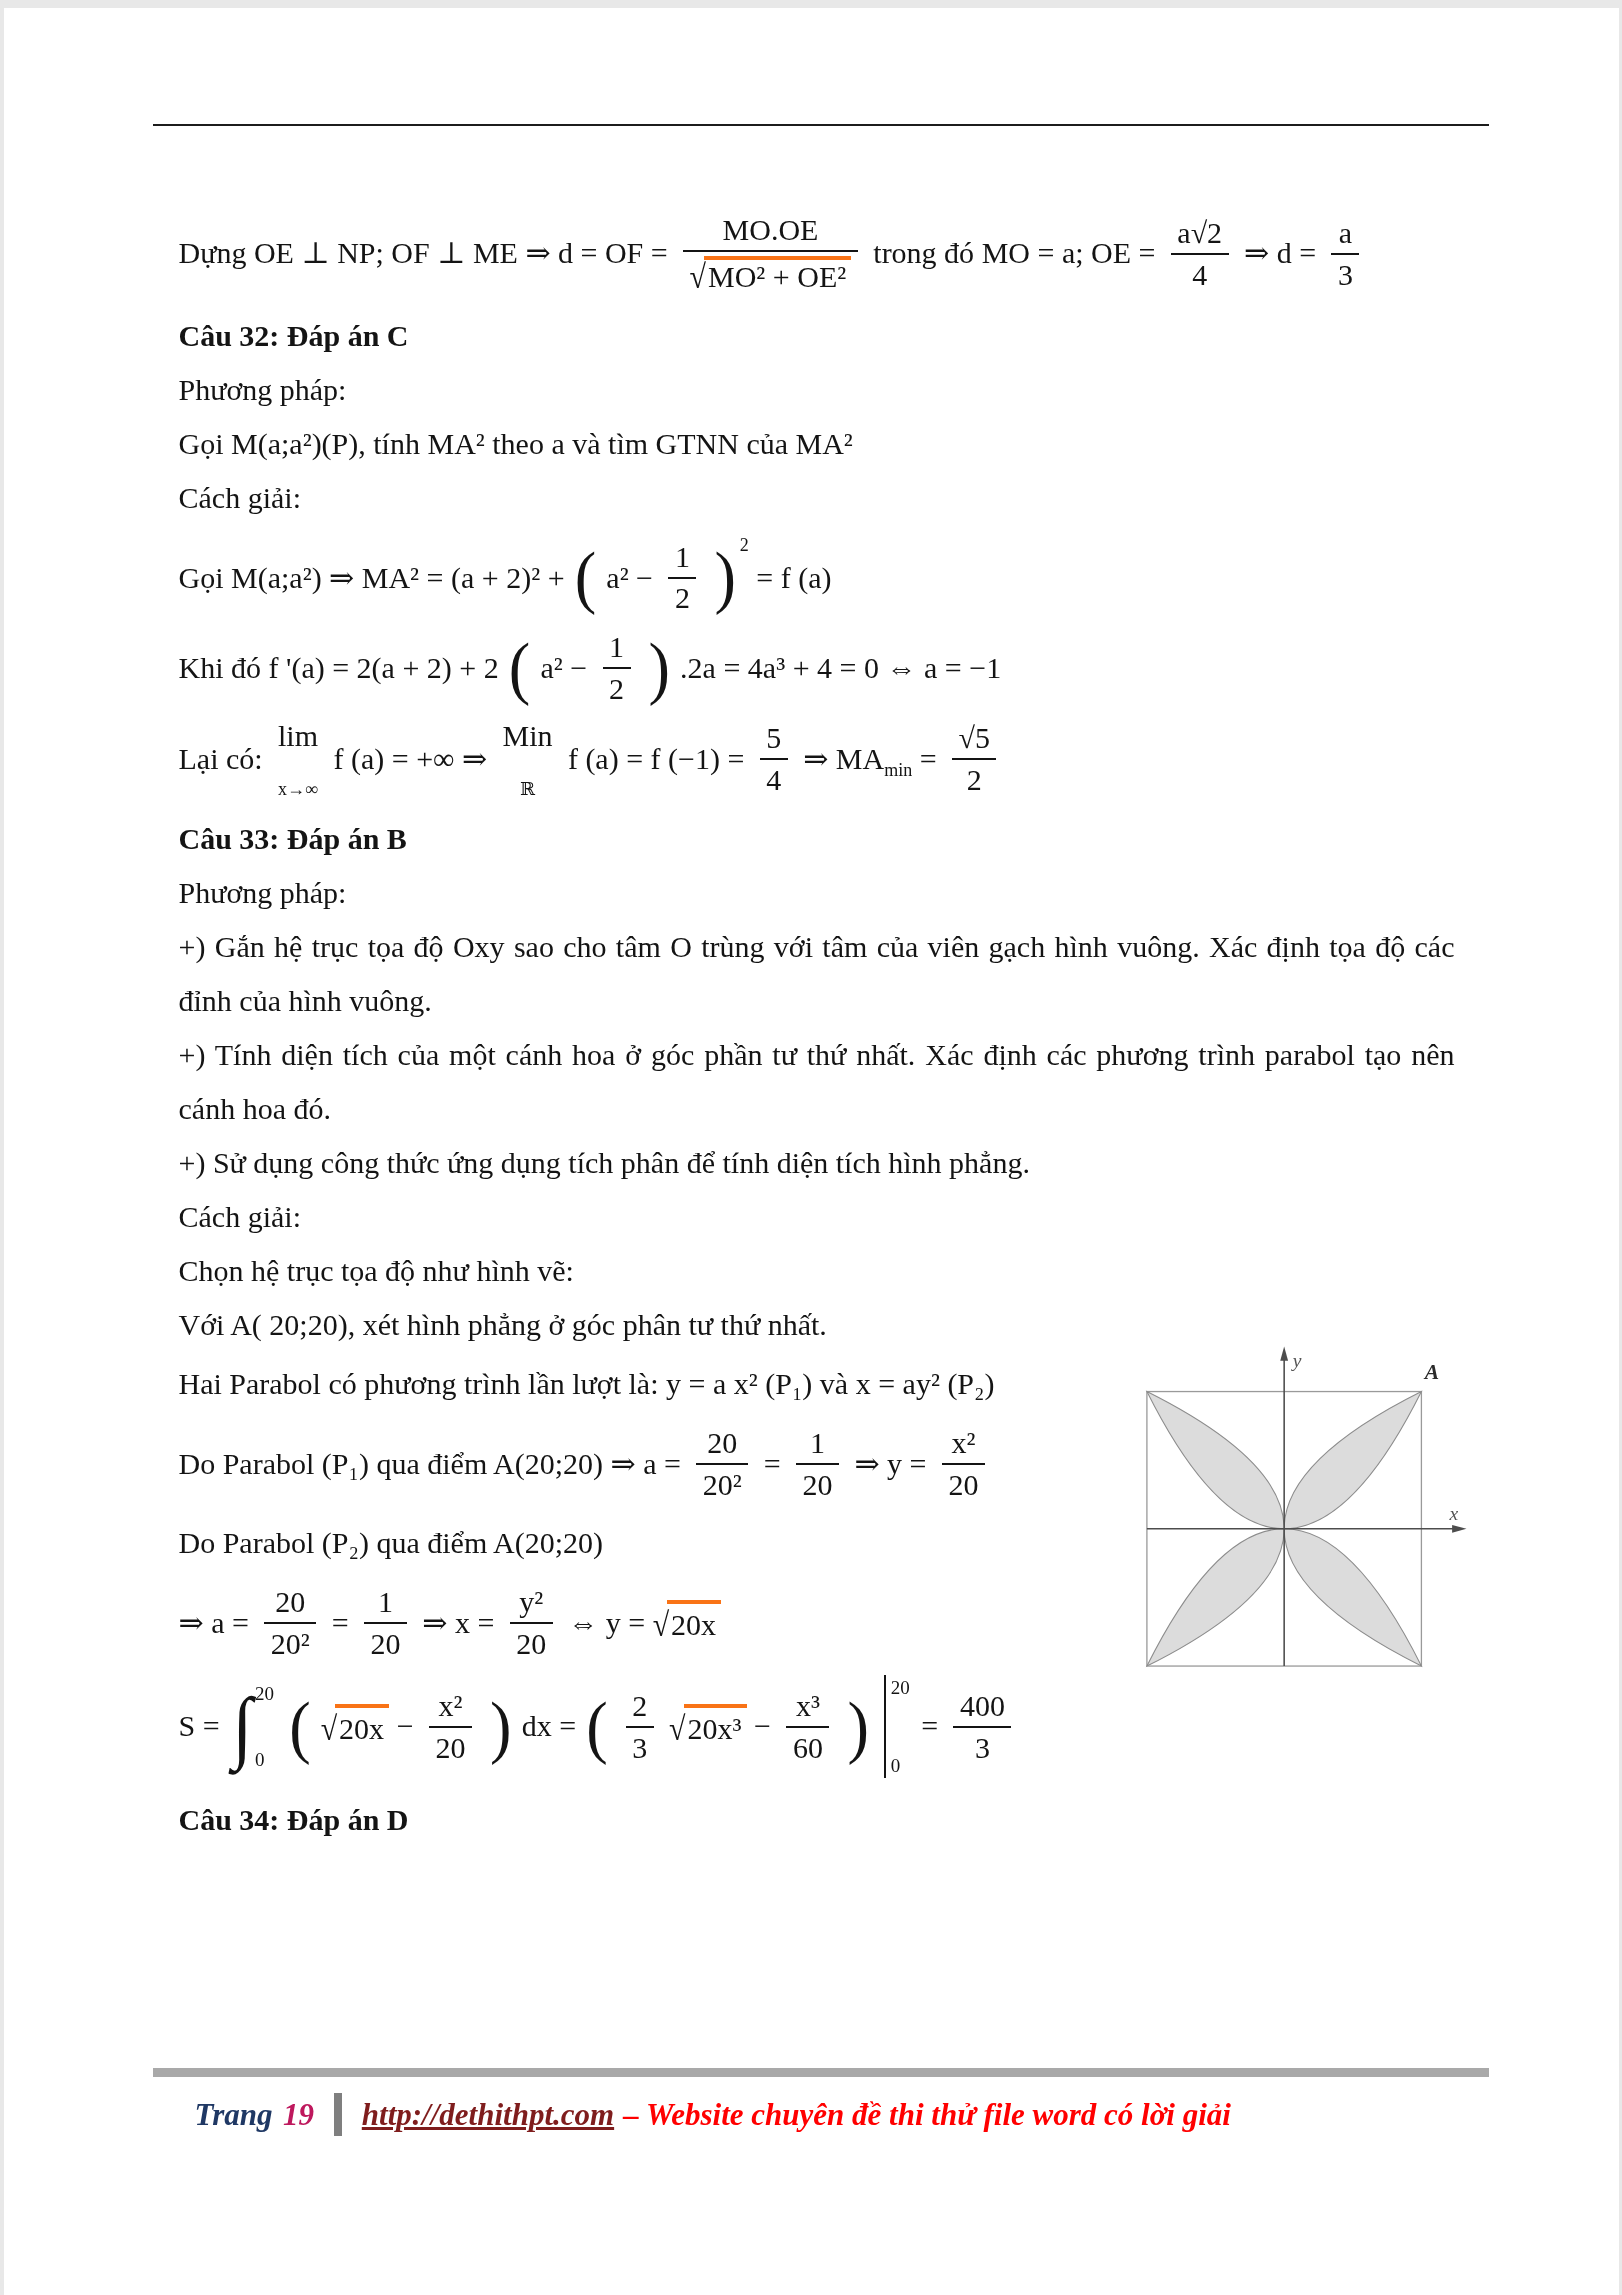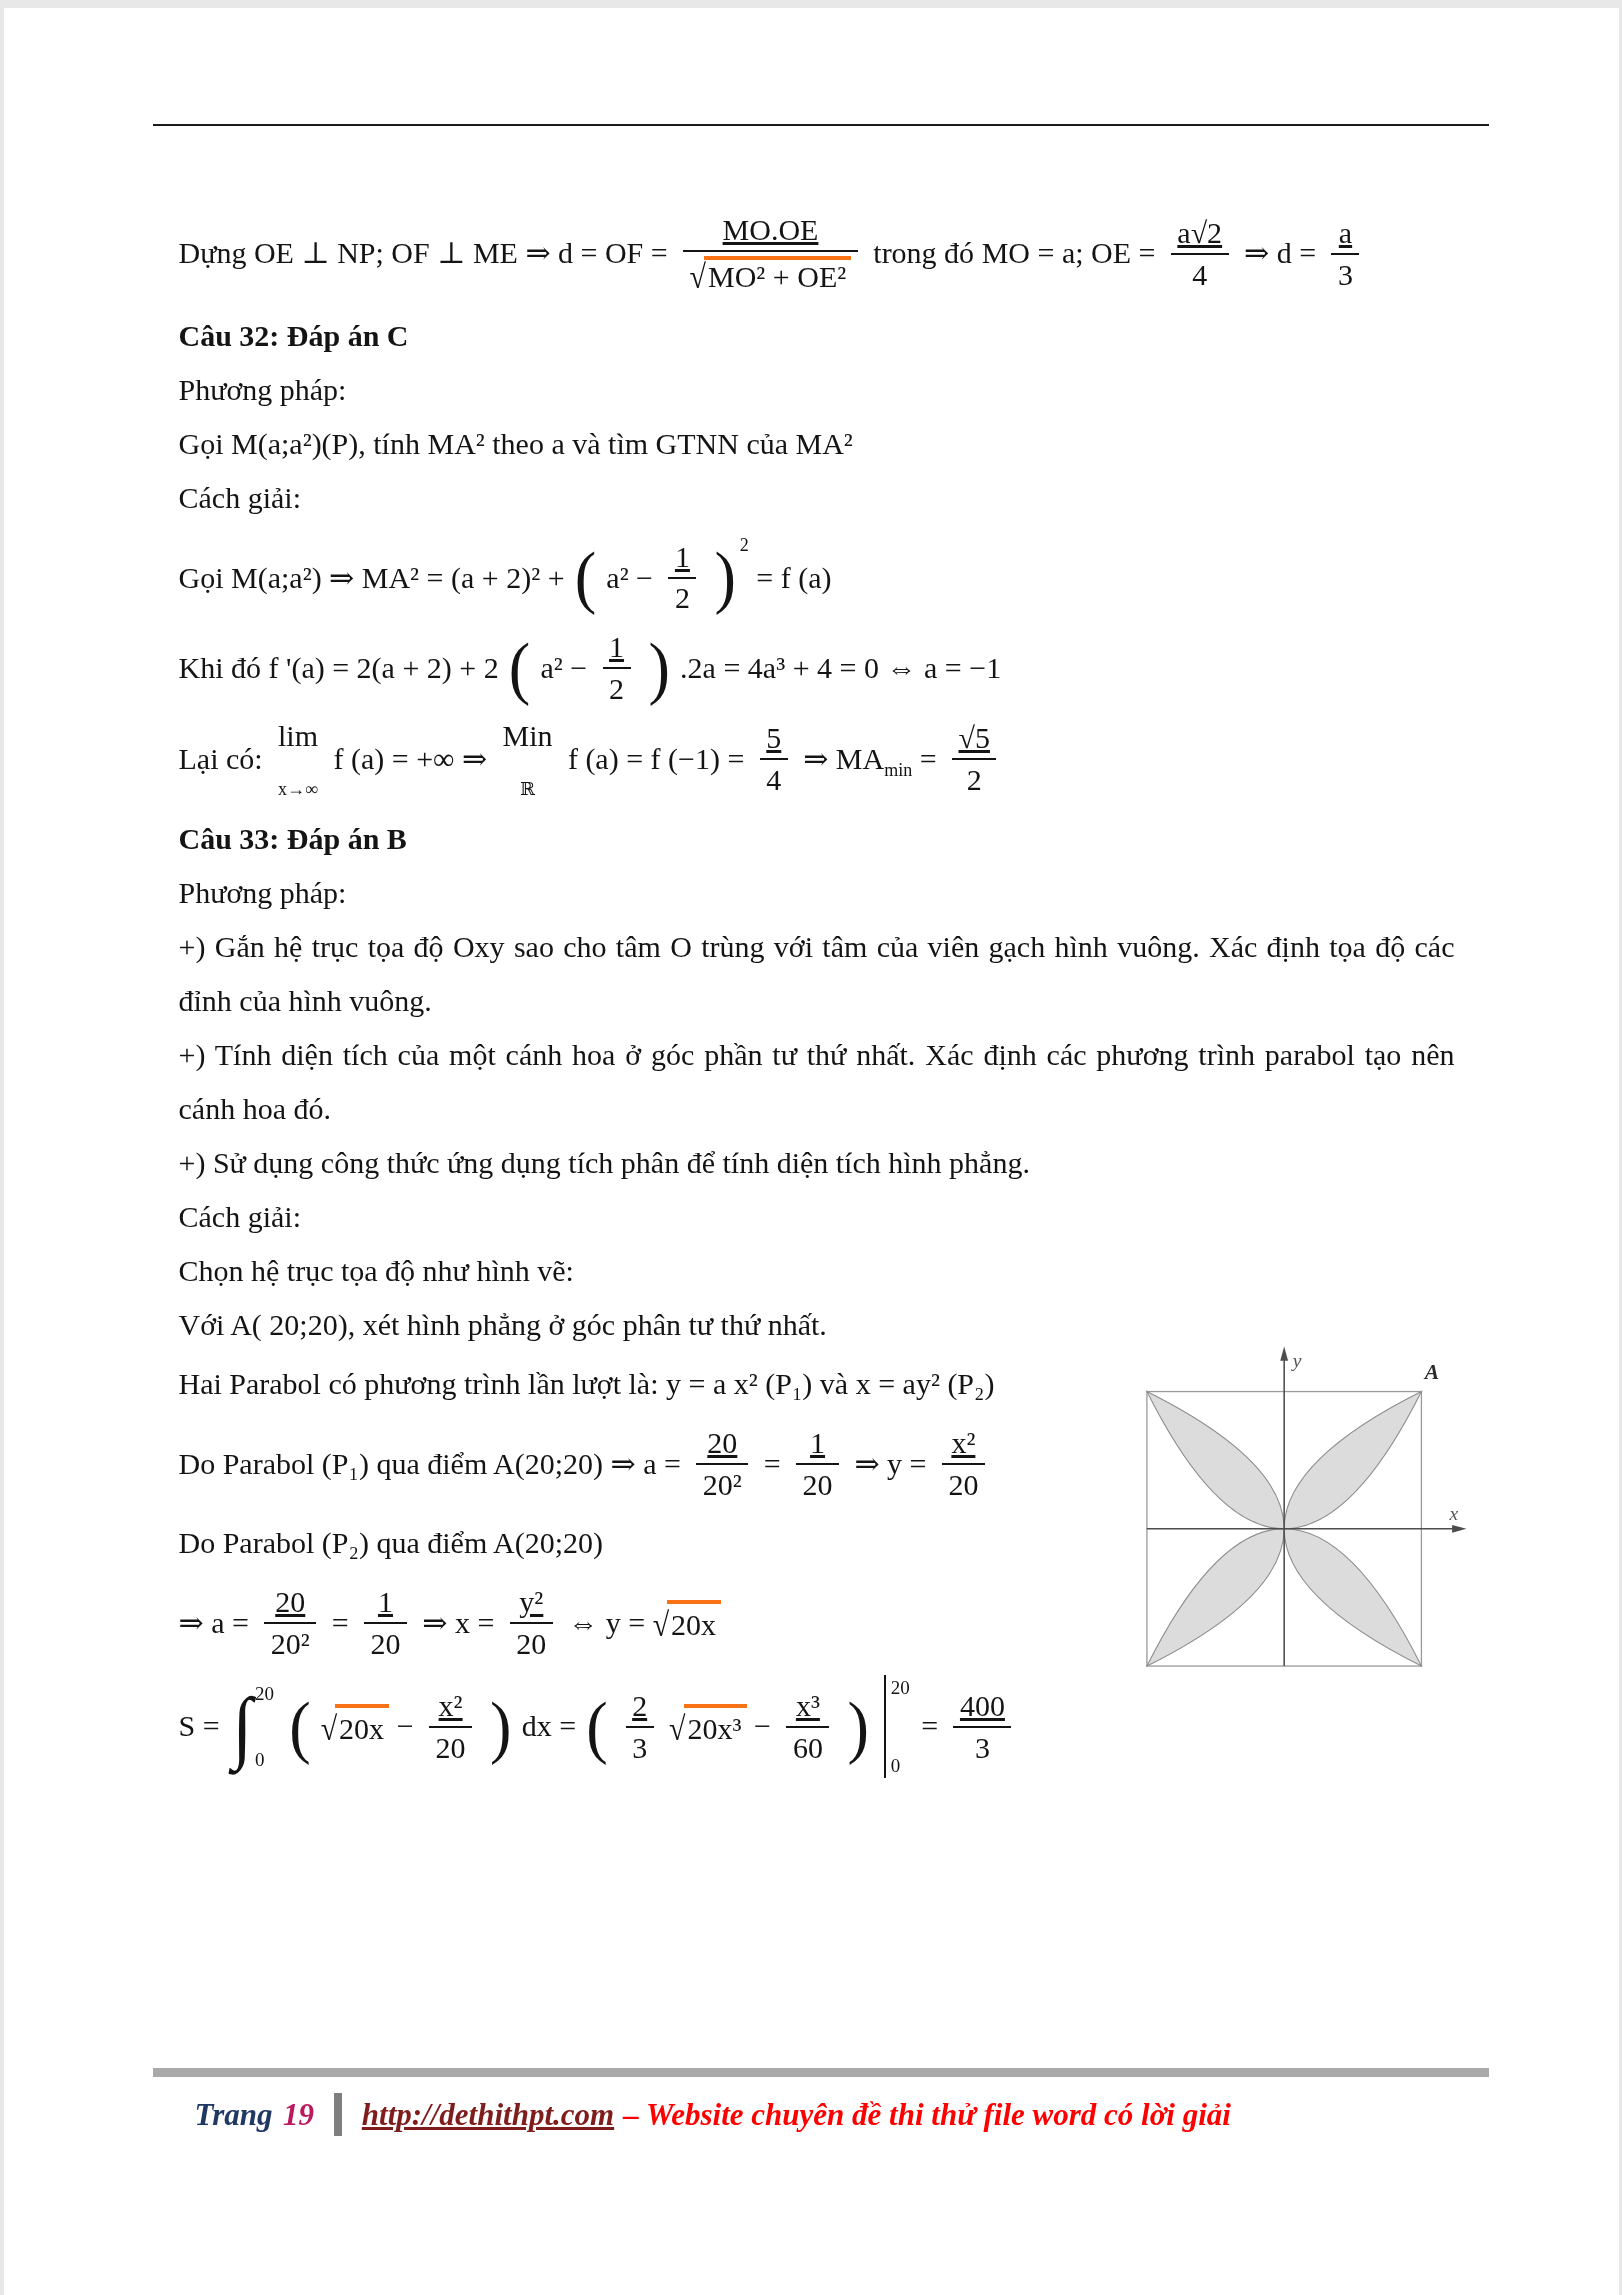--- a/index.html
+++ b/index.html
@@ -14,21 +14,21 @@
   .para { line-height:1.8; margin:0; }
   .just { text-align:justify; }
   .bold { font-weight:bold; }
   .mt { margin-top:5.2px; }
 
   
   .mline { margin:14.4px 0; line-height:1.35; white-space:nowrap; }
   .mline .run { vertical-align:middle; }
 
   .frac { display:inline-block; vertical-align:middle; text-align:center; margin:0 7.9px; line-height:1.15; }
-  .frac .num { display:block; padding:0 6.5px 2.6px; border-bottom:2px solid #141414;text-decoration:underline; }
+  .frac .num { display:block; padding:0 6.5px 2.6px; border-bottom:2px solid #141414; }
   .frac .den { display:block; padding:2.6px 6.5px 0; }
 
   .sqrt { white-space:nowrap; display:inline-block; vertical-align:middle; }
   .sqrt .rsign { display:inline-block; transform:scaleY(1.12); margin-right:-2px; }
   .sqrt .rbody { display:inline-block; border-top:4px solid #f97316; padding:0.7px 5.2px 0 3.9px; }
 
   .bigp { display:inline-block; vertical-align:middle; font-size:215%; line-height:1; transform:scaleY(1.08); margin:0 2.6px; font-weight:400; }
   .psup { font-size:60%; position:relative; top:-34px; margin-left:1.3px; }
 
   .stack { display:inline-flex; flex-direction:column; align-items:center; vertical-align:middle; margin:0 7.9px; line-height:1;gap:24px; }
@@ -221,20 +221,21 @@
         <span>20</span>
         <span>0</span>
       </span>
       <span class="run">=</span>
       <span class="frac">
         <span class="num">400</span>
         <span class="den">3</span>
       </span>
     </p>
 
+    <p class="para bold">Câu 34: Đáp án D</p>
   </div>
 
   <div class="figure">
     <svg viewBox="0 0 540 560" width="353" height="366">
 
       <rect x="35" y="85" width="420" height="420" fill="none" stroke="#9a9a9a" stroke-width="2"></rect>
 
       <path d="M245,295 Q350,295 455,85 Q245,190 245,295 Z" fill="#dcdcdc" stroke="#8c8c8c" stroke-width="1.6"></path>
       <path d="M245,295 Q140,295 35,85 Q245,190 245,295 Z" fill="#dcdcdc" stroke="#8c8c8c" stroke-width="1.6"></path>
       <path d="M245,295 Q140,295 35,505 Q245,400 245,295 Z" fill="#dcdcdc" stroke="#8c8c8c" stroke-width="1.6"></path>

